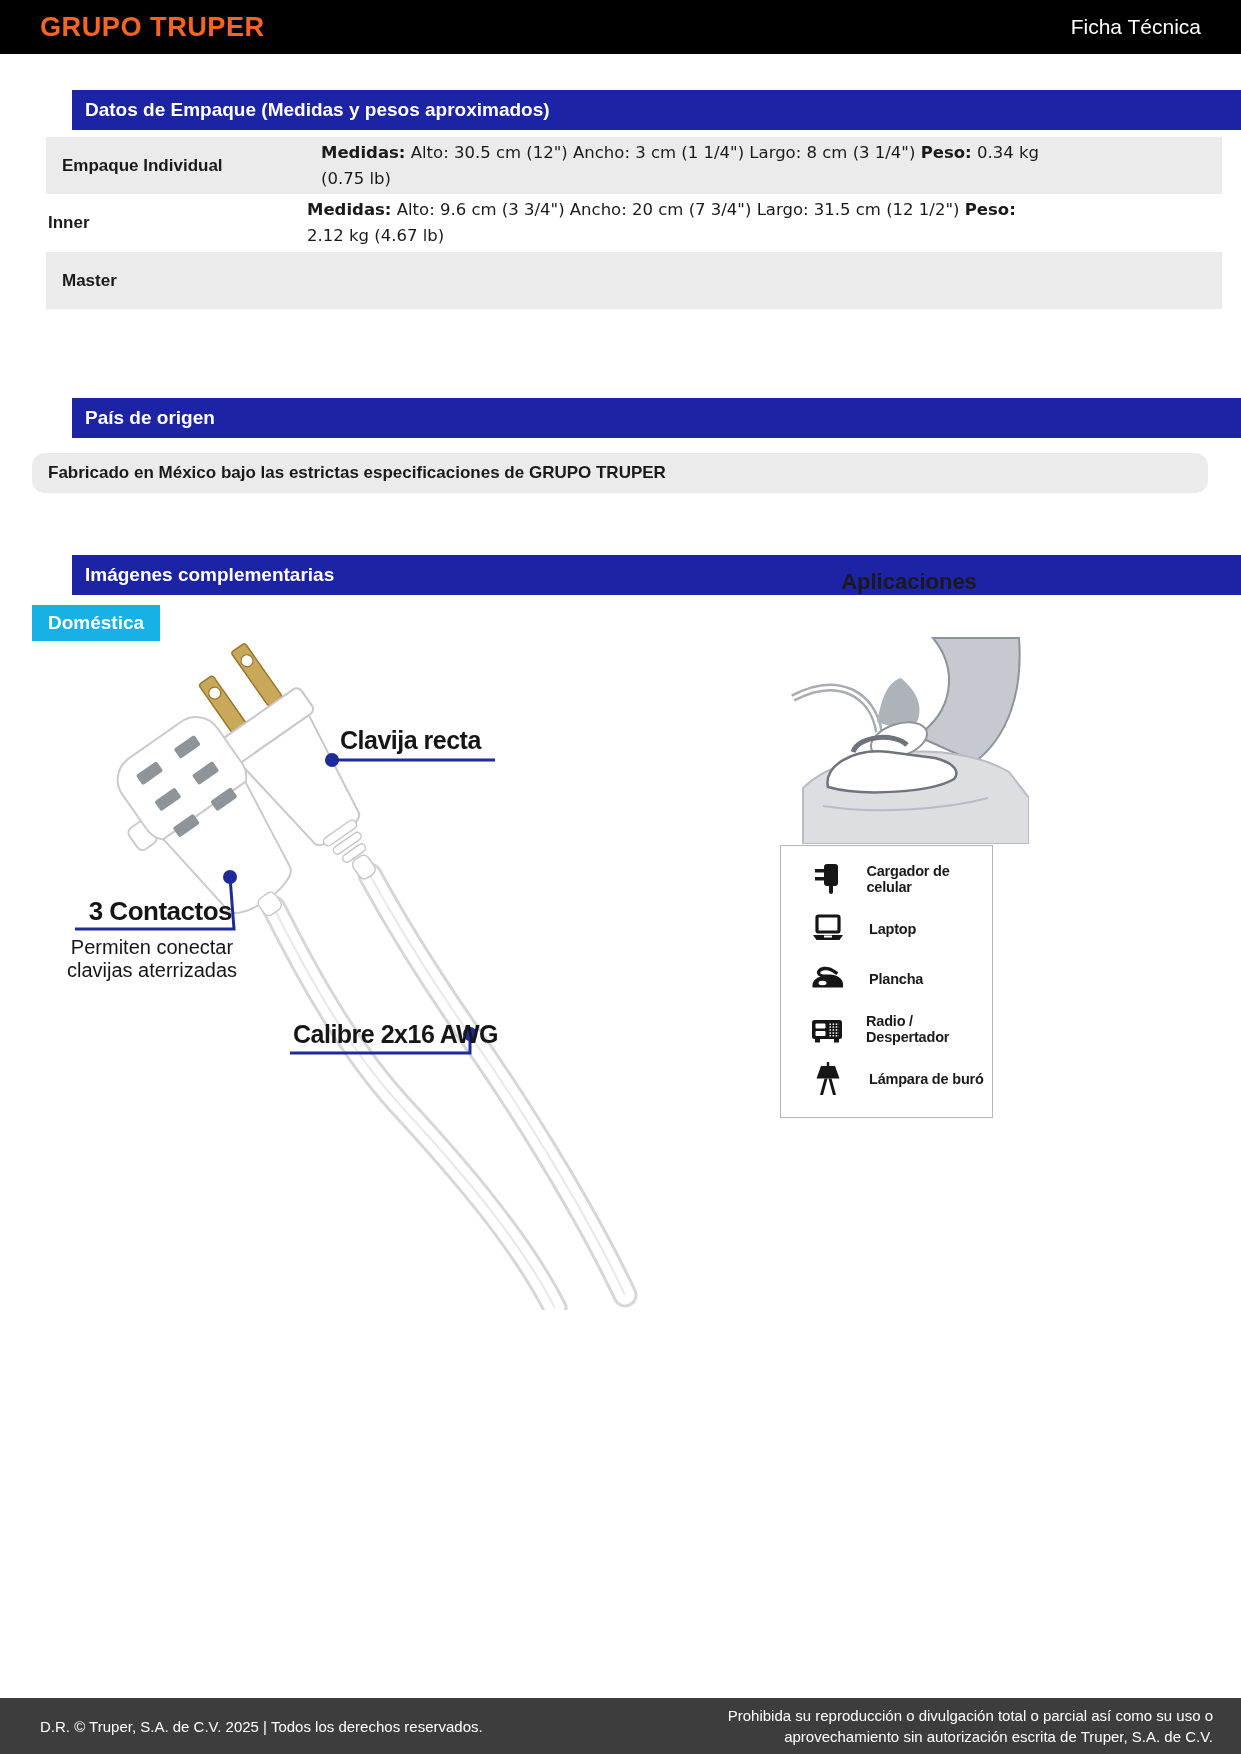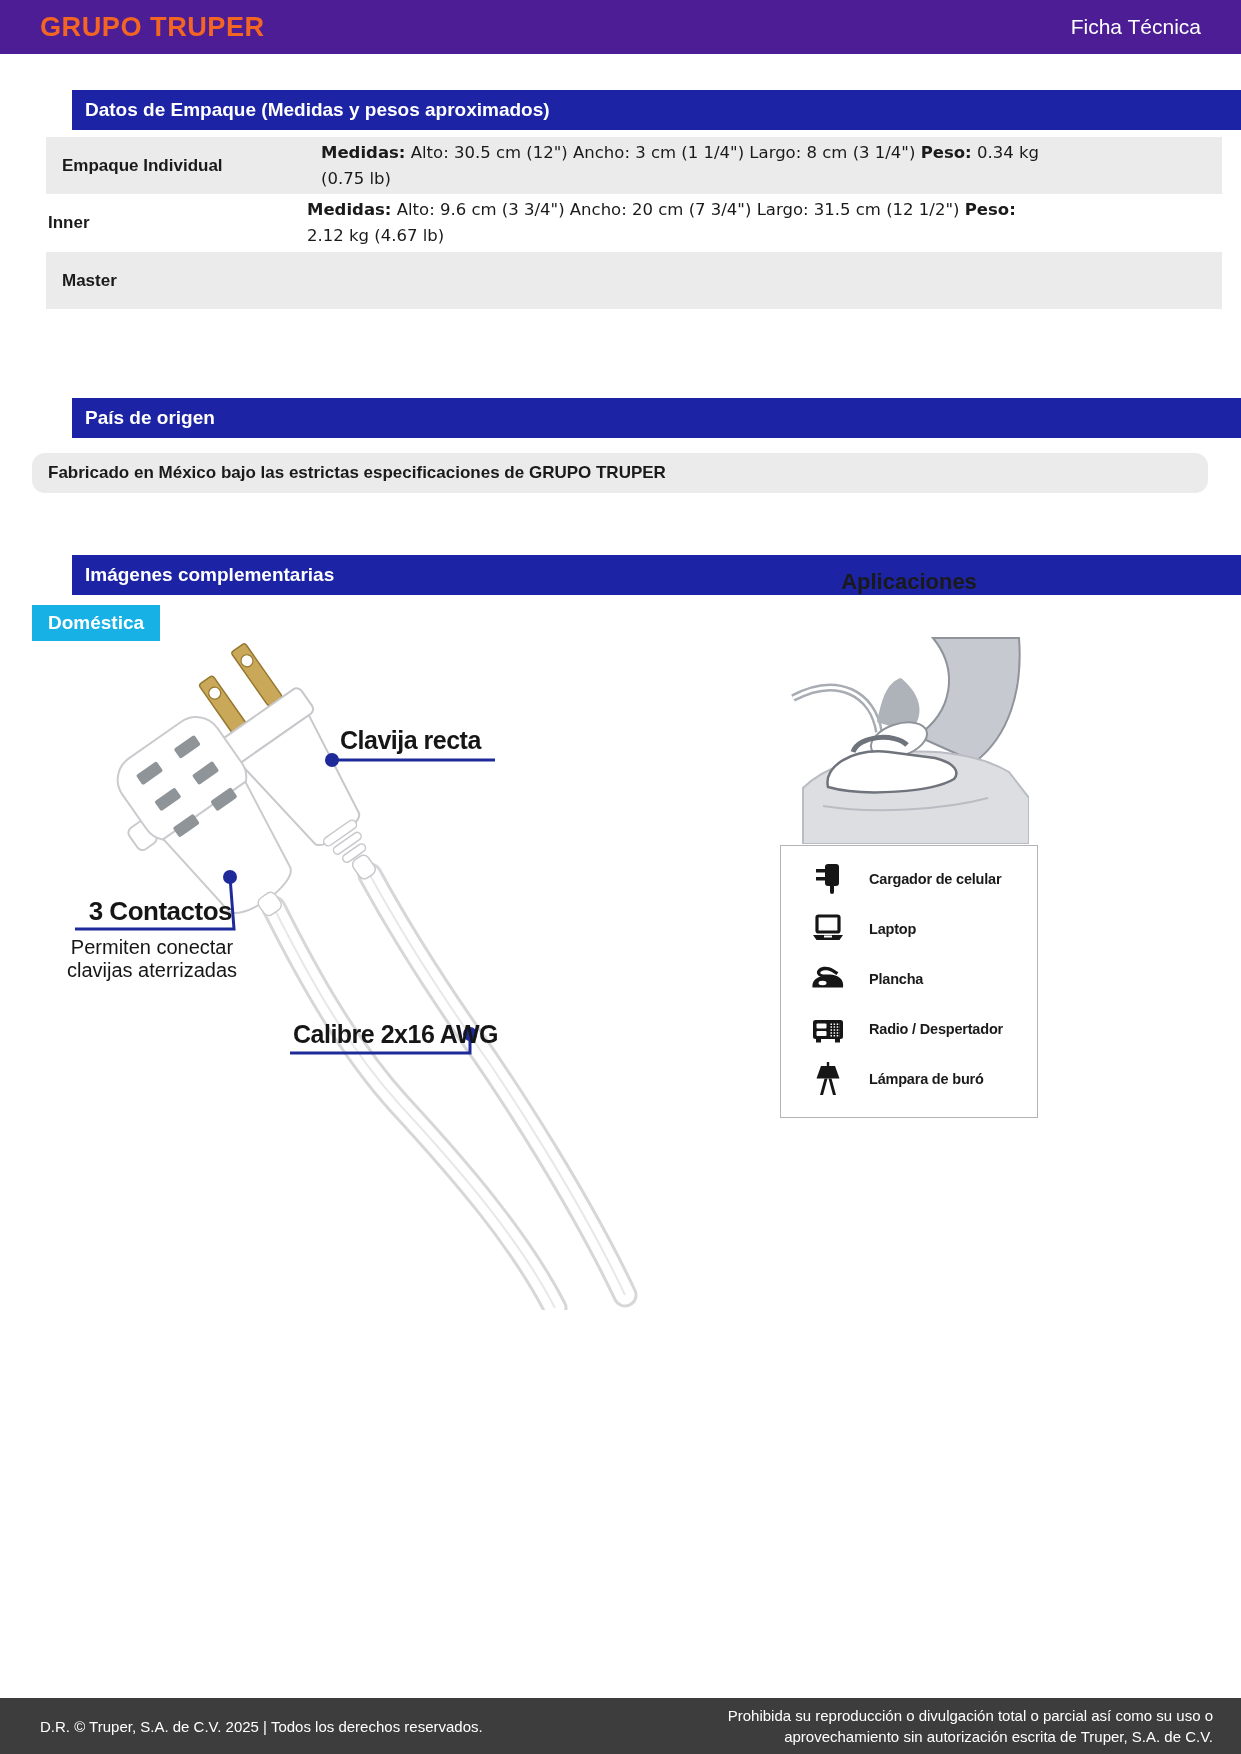--- a/index.html
+++ b/index.html
@@ -1,21 +1,21 @@
 <!DOCTYPE html>
 <html><head>
 <meta charset="utf-8">
 <style>
   html,body{margin:0;padding:0;}
   body{width:1241px;height:1754px;background:#ffffff;position:relative;overflow:hidden;
        font-family:"Liberation Sans",sans-serif;color:#1a1a1a;}
   .abs{position:absolute;}
 
   
-  .header{left:0;top:0;width:1241px;height:54px;background:#4c1d95;display:flex;
+  .header{left:0;top:0;width:1241px;height:54px;background:#000000;display:flex;
           align-items:center;justify-content:space-between;padding:0 40px;box-sizing:border-box;}
   .logo{color:#F26522;font-weight:bold;font-size:28px;letter-spacing:0.5px;transform:scaleX(.97);transform-origin:left center;}
   .doc-type{color:#ffffff;font-size:21px;}
 
   
   .bar{left:32px;width:1176px;height:40px;background:#1C23A5;color:#fff;font-weight:bold;
        font-size:19px;line-height:40px;padding-left:13px;box-sizing:border-box;margin-left:40px;}
 
   
   .trow{left:32px;width:1176px;display:flex;}
@@ -27,21 +27,21 @@
   .b{font-weight:bold;}
 
   .origin-row{left:32px;top:453px;width:1176px;height:40px;background:#EBEBEB;display:flex;
               align-items:center;padding-left:16px;box-sizing:border-box;font-weight:bold;font-size:17px;border-radius:13px;}
 
   .badge{left:32px;top:605px;height:36px;background:#18B1E6;color:#fff;font-weight:bold;
          font-size:19px;line-height:36px;padding:0 16px;}
 
   .apps-title{left:780px;top:569px;width:258px;text-align:center;font-weight:bold;font-size:22px;}
 
-  .apps-box{left:780px;top:845px;width:258px;height:273px;border:1.5px solid #b4b4b8;
+  .apps-box{left:780px;top:845px;width:213px;height:273px;border:1.5px solid #b4b4b8;
             box-sizing:border-box;background:#fff;padding-top:8px;}
   .app-row{height:50px;display:flex;align-items:center;padding-left:22px;}
   .app-icon{width:50px;display:flex;justify-content:center;align-items:center;}
   .app-label{margin-left:16px;font-weight:bold;font-size:14.5px;letter-spacing:-0.2px;}
 
   .footer{left:0;top:1698px;width:1241px;height:56px;background:#3D3D3D;color:#fff;display:flex;
           align-items:center;justify-content:space-between;padding:0 28px 0 40px;box-sizing:border-box;}
   .footer-left{font-size:15px;}
   .footer-right{font-size:15px;text-align:right;line-height:1.4;}
 

